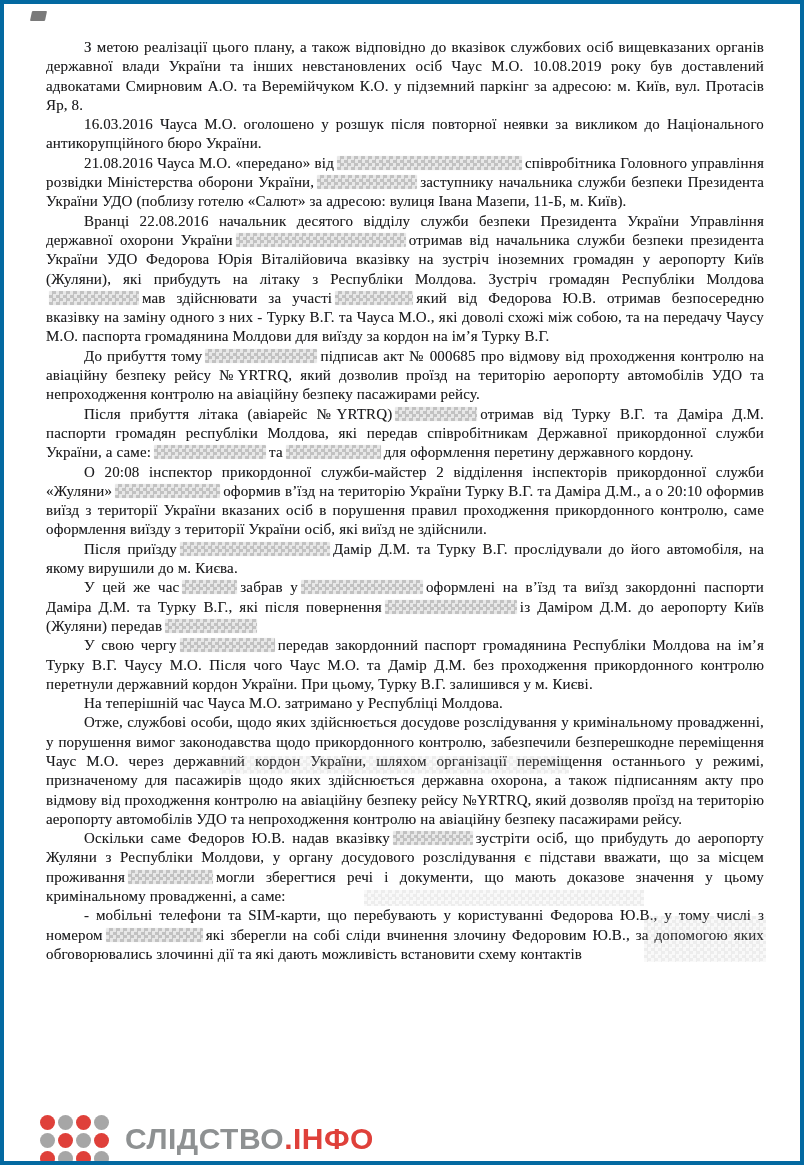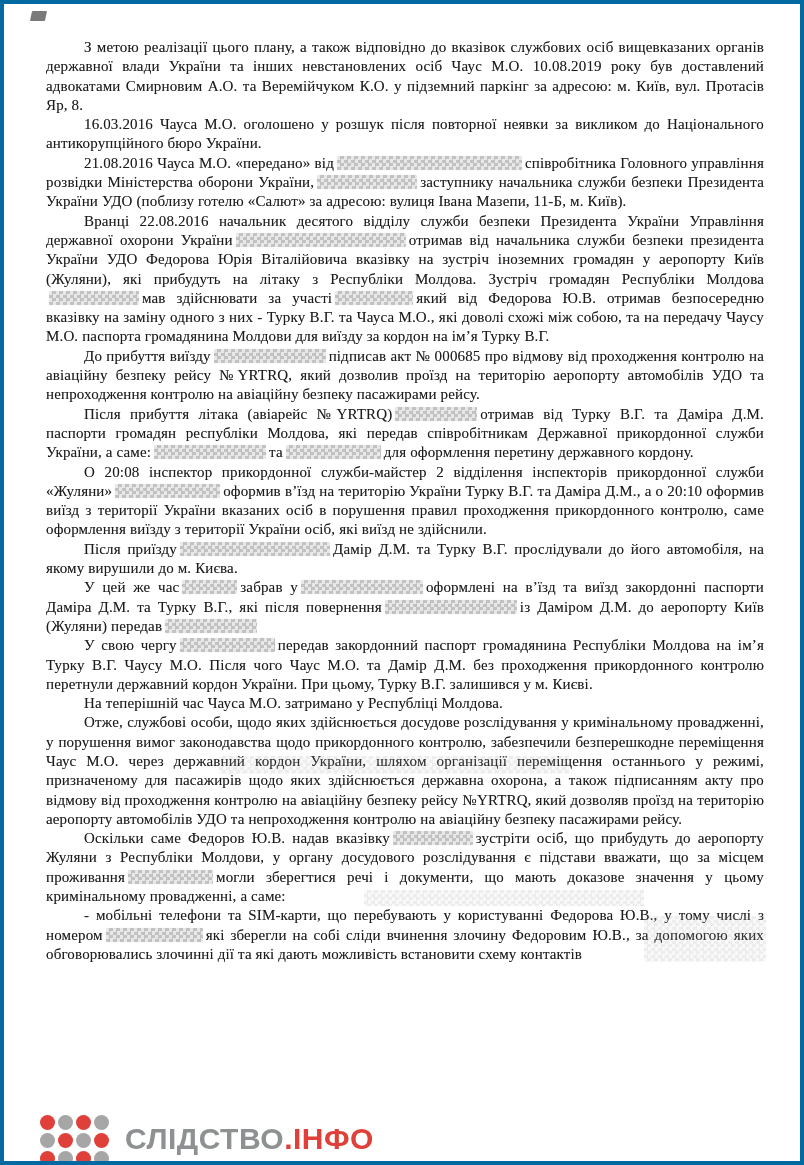--- a/index.html
+++ b/index.html
@@ -77,21 +77,21 @@
 <body>
 
 <div class="page">
   <div class="scan-mark"></div>
 
   <div id="doc-body" class="doc-body">
       <p class="para"><span class="run">З метою реалізації цього плану, а також відповідно до вказівок службових осіб вищевказаних органів державної влади України та інших невстановлених осіб Чаус М.О. 10.08.2019 року був доставлений адвокатами Смирновим А.О. та Веремійчуком К.О. у підземний паркінг за адресою: м. Київ, вул. Протасів Яр, 8.</span></p>
       <p class="para"><span class="run">16.03.2016 Чауса М.О. оголошено у розшук після повторної неявки за викликом до Національного антикорупційного бюро України.</span></p>
       <p class="para"><span class="run">21.08.2016 Чауса М.О. «передано» від</span><span class="redact" style="width: 185px;"></span><span class="run">співробітника Головного управління розвідки Міністерства оборони України,</span><span class="redact" style="width: 100px;"></span><span class="run">заступнику начальника служби безпеки Президента України УДО (поблизу готелю «Салют» за адресою: вулиця Івана Мазепи, 11-Б, м. Київ).</span></p>
       <p class="para"><span class="run">Вранці 22.08.2016 начальник десятого відділу служби безпеки Президента України Управління державної охорони України</span><span class="redact" style="width: 170px;"></span><span class="run">отримав від начальника служби безпеки президента України УДО Федорова Юрія Віталійовича вказівку на зустріч іноземних громадян у аеропорту Київ (Жуляни), які прибудуть на літаку з Республіки Молдова. Зустріч громадян Республіки Молдова</span><span class="redact" style="width: 90px;"></span><span class="run">мав здійснювати за участі</span><span class="redact" style="width: 78px;"></span><span class="run">який від Федорова Ю.В. отримав безпосередню вказівку на заміну одного з них - Турку В.Г. та Чауса М.О., які доволі схожі між собою, та на передачу Чаусу М.О. паспорта громадянина Молдови для виїзду за кордон на ім’я Турку В.Г.</span></p>
-      <p class="para"><span class="run">До прибуття виїзду</span><span class="redact" style="width: 112px;"></span><span class="run">підписав акт № 000685 про відмову від проходження контролю на авіаційну безпеку рейсу №YRTRQ, який дозволив проїзд на територію аеропорту автомобілів УДО та непроходження контролю на авіаційну безпеку пасажирами рейсу.</span></p>
+      <p class="para"><span class="run">До прибуття тому</span><span class="redact" style="width: 112px;"></span><span class="run">підписав акт № 000685 про відмову від проходження контролю на авіаційну безпеку рейсу №YRTRQ, який дозволив проїзд на територію аеропорту автомобілів УДО та непроходження контролю на авіаційну безпеку пасажирами рейсу.</span></p>
       <p class="para"><span class="run">Після прибуття літака (авіарейс №YRTRQ)</span><span class="redact" style="width: 82px;"></span><span class="run">отримав від Турку В.Г. та Даміра Д.М. паспорти громадян республіки Молдова, які передав співробітникам Державної прикордонної служби України, а саме:</span><span class="redact" style="width: 112px;"></span><span class="run">та</span><span class="redact" style="width: 95px;"></span><span class="run">для оформлення перетину державного кордону.</span></p>
       <p class="para"><span class="run">О 20:08 інспектор прикордонної служби-майстер 2 відділення інспекторів прикордонної служби «Жуляни»</span><span class="redact" style="width: 105px;"></span><span class="run">оформив в’їзд на територію України Турку В.Г. та Даміра Д.М., а о 20:10 оформив виїзд з території України вказаних осіб в порушення правил проходження прикордонного контролю, саме оформлення виїзду з території України осіб, які виїзд не здійснили.</span></p>
       <p class="para"><span class="run">Після приїзду</span><span class="redact" style="width: 150px;"></span><span class="run">Дамір Д.М. та Турку В.Г. прослідували до його автомобіля, на якому вирушили до м. Києва.</span></p>
       <p class="para"><span class="run">У цей же час</span><span class="redact" style="width: 55px;"></span><span class="run">забрав у</span><span class="redact" style="width: 122px;"></span><span class="run">оформлені на в’їзд та виїзд закордонні паспорти Даміра Д.М. та Турку В.Г., які після повернення</span><span class="redact" style="width: 132px;"></span><span class="run">із Даміром Д.М. до аеропорту Київ (Жуляни) передав</span><span class="redact" style="width: 92px;"></span></p>
       <p class="para"><span class="run">У свою чергу</span><span class="redact" style="width: 95px;"></span><span class="run">передав закордонний паспорт громадянина Республіки Молдова на ім’я Турку В.Г. Чаусу М.О. Після чого Чаус М.О. та Дамір Д.М. без проходження прикордонного контролю перетнули державний кордон України. При цьому, Турку В.Г. залишився у м. Києві.</span></p>
       <p class="para"><span class="run">На теперішній час Чауса М.О. затримано у Республіці Молдова.</span></p>
       <p class="para"><span class="run">Отже, службові особи, щодо яких здійснюється досудове розслідування у кримінальному провадженні, у порушення вимог законодавства щодо прикордонного контролю, забезпечили безперешкодне переміщення Чаус М.О. через державний кордон України, шляхом організації переміщення останнього у режимі, призначеному для пасажирів щодо яких здійснюється державна охорона, а також підписанням акту про відмову від проходження контролю на авіаційну безпеку рейсу №YRTRQ, який дозволяв проїзд на територію аеропорту автомобілів УДО та непроходження контролю на авіаційну безпеку пасажирами рейсу.</span></p>
       <p class="para"><span class="run">Оскільки саме Федоров Ю.В. надав вказівку</span><span class="redact" style="width: 80px;"></span><span class="run">зустріти осіб, що прибудуть до аеропорту Жуляни з Республіки Молдови, у органу досудового розслідування є підстави вважати, що за місцем проживання</span><span class="redact" style="width: 85px;"></span><span class="run">могли зберегтися речі і документи, що мають доказове значення у цьому кримінальному провадженні, а саме:</span></p>
       <p class="para"><span class="run">- мобільні телефони та SIM-карти, що перебувають у користуванні Федорова Ю.В., у тому числі з номером</span><span class="redact" style="width: 97px;"></span><span class="run">які зберегли на собі сліди вчинення злочину Федоровим Ю.В., за допомогою яких обговорювались злочинні дії та які дають можливість встановити схему контактів</span></p>
     </div>

